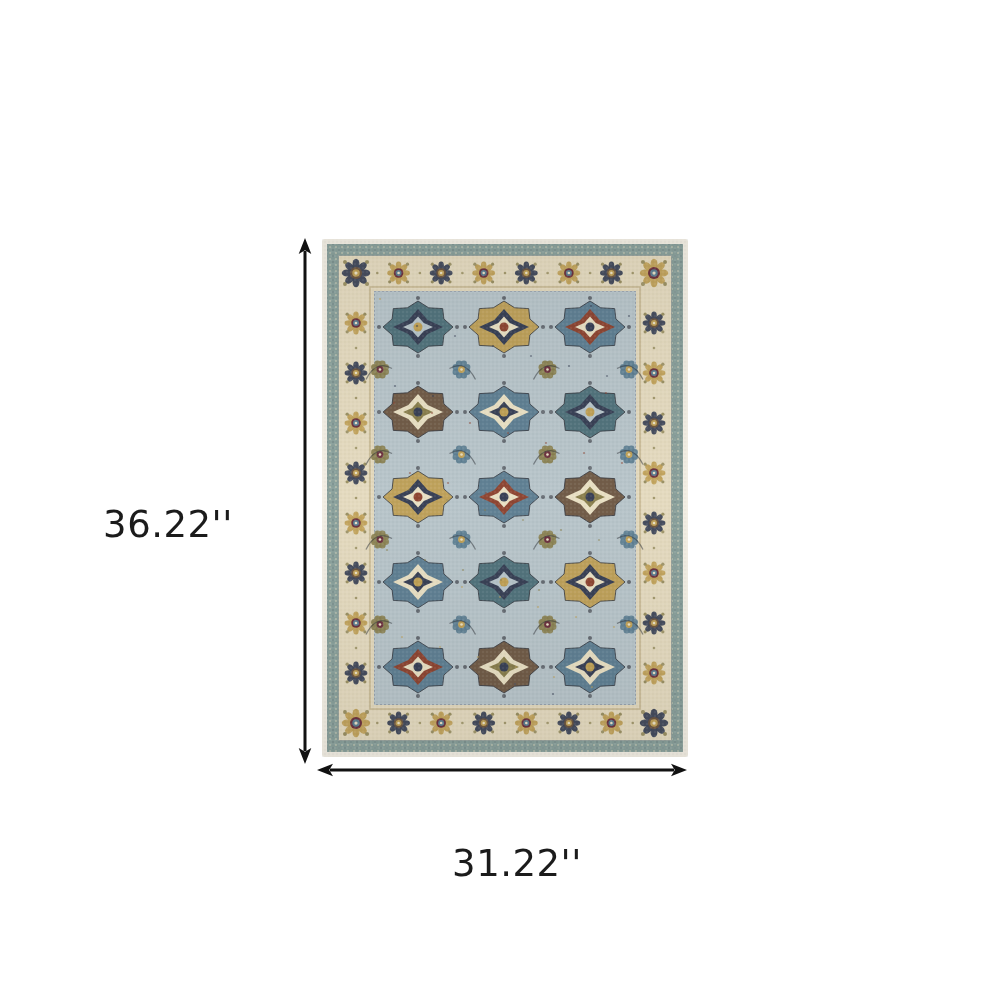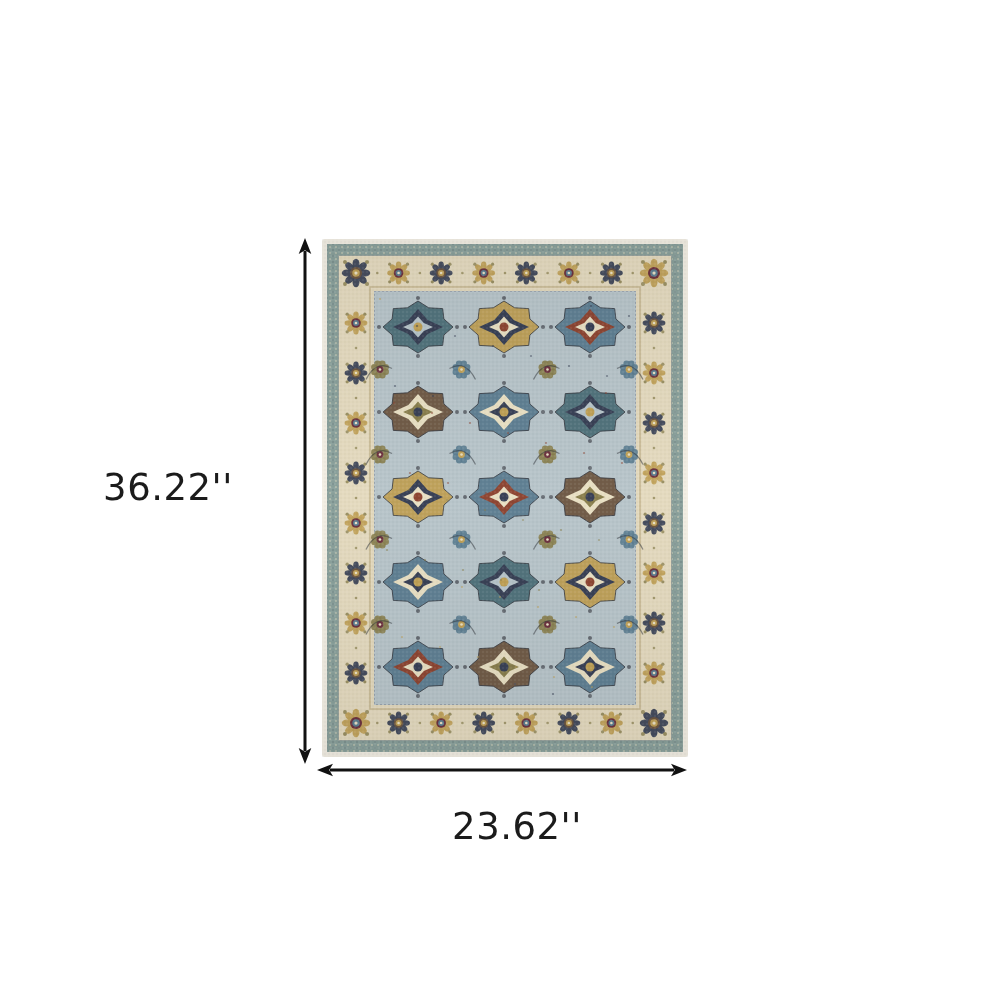--- a/index.html
+++ b/index.html
@@ -19,20 +19,21 @@
   .arrow-v path,.arrow-h path{fill:var(--arrow,#111);}
   .arrow-v line,.arrow-h line{stroke:var(--arrow,#111);stroke-width:3;}
   .dim-label{
     position:absolute;
     color:var(--text,#1b1b1b);
     font-size:37px;
     letter-spacing:0.5px;
     text-align:center;
     line-height:46px;
     white-space:nowrap;
+    margin-top:37px;
   }
   .dim-label.v{left:48px;top:465px;width:240px;}
   .dim-label.h{left:397px;top:804px;width:240px;}
 </style>
 </head>
 <body>
 
 <div class="canvas">
 
   <div class="rug">
@@ -921,15 +922,15 @@
     <path d="M12,527 L18.3,511 L12,514.8 L5.7,511 Z"></path>
   </svg>
 
   <svg class="arrow-h" viewBox="0 0 376 24" xmlns="http://www.w3.org/2000/svg">
     <path d="M3,12 L19,5.7 L15.2,12 L19,18.3 Z"></path>
     <line x1="16" y1="12" x2="360" y2="12"></line>
     <path d="M373,12 L357,5.7 L360.8,12 L357,18.3 Z"></path>
   </svg>
 
   <div class="dim-label v">36.22''</div>
-  <div class="dim-label h">23.62''</div>
+  <div class="dim-label h">31.22''</div>
 
 </div>
 
 </body></html>

